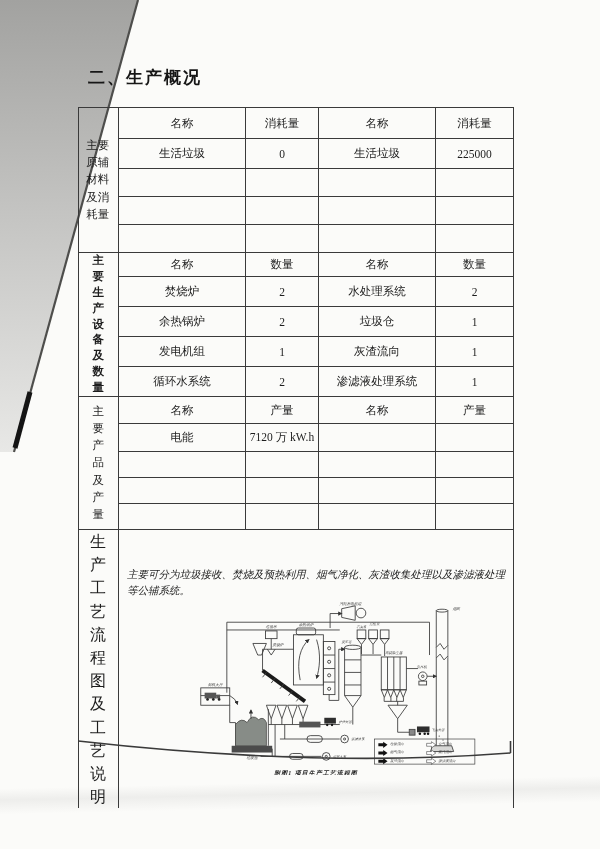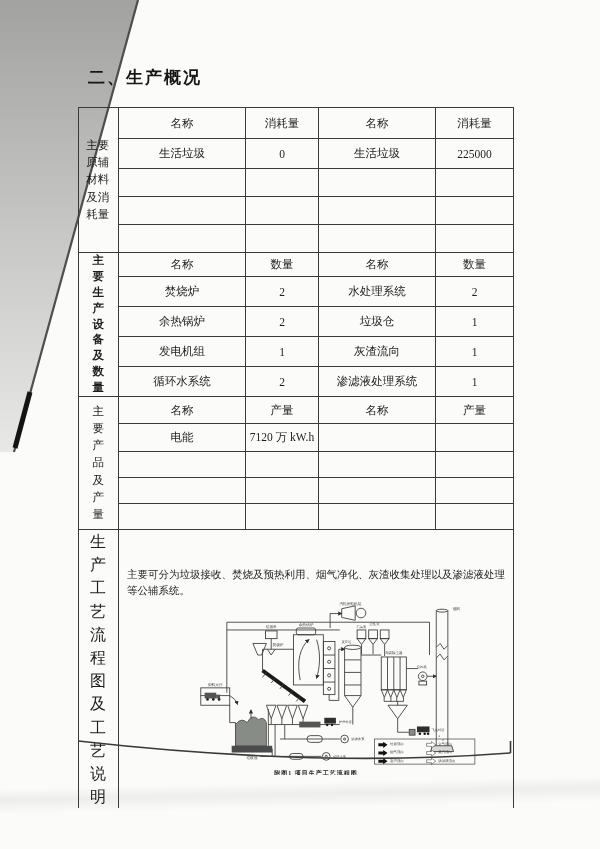--- a/index.html
+++ b/index.html
@@ -14,21 +14,21 @@
   table.main{position:absolute;left:78px;top:107px;width:435px;border-collapse:collapse;
        table-layout:fixed;border:1.6px solid #333;border-bottom:none;}
   table.main td{border:1px solid #3a3a3a;text-align:center;vertical-align:middle;
        font-size:11.5px;padding:0;overflow:hidden;}
   tr.last td{border-bottom:none;}
   .vlabel{margin:0 auto;word-break:break-all;line-height:1.5;width:1.06em;text-align:left;}
   .vlabel.w2{width:2.12em;}
   .vlabel.tight{line-height:1.38;font-weight:bold;}
   .vlabel.d{line-height:1.45;font-size:16px;}
   td.proc{vertical-align:top;text-align:left;}
-  .proc-inner{height:212px;overflow:hidden;}
+  .proc-inner{height:212px;overflow:hidden;font-style:italic;}
   .desc{margin:4px 6px 0 8px;font-size:10.5px;line-height:1.5;text-align:left;}
   .diagram{margin:2px 0 0 34px;}
   .caption{text-align:center;font-size:6px;font-weight:bold;letter-spacing:1px;color:#222;margin-top:0px;}
   .bottom-curve{position:absolute;left:77px;top:738px;}
   svg text{font-family:"Liberation Serif","DejaVu Serif",serif;}
 </style>
 </head>
 <body>
 
 <div>

